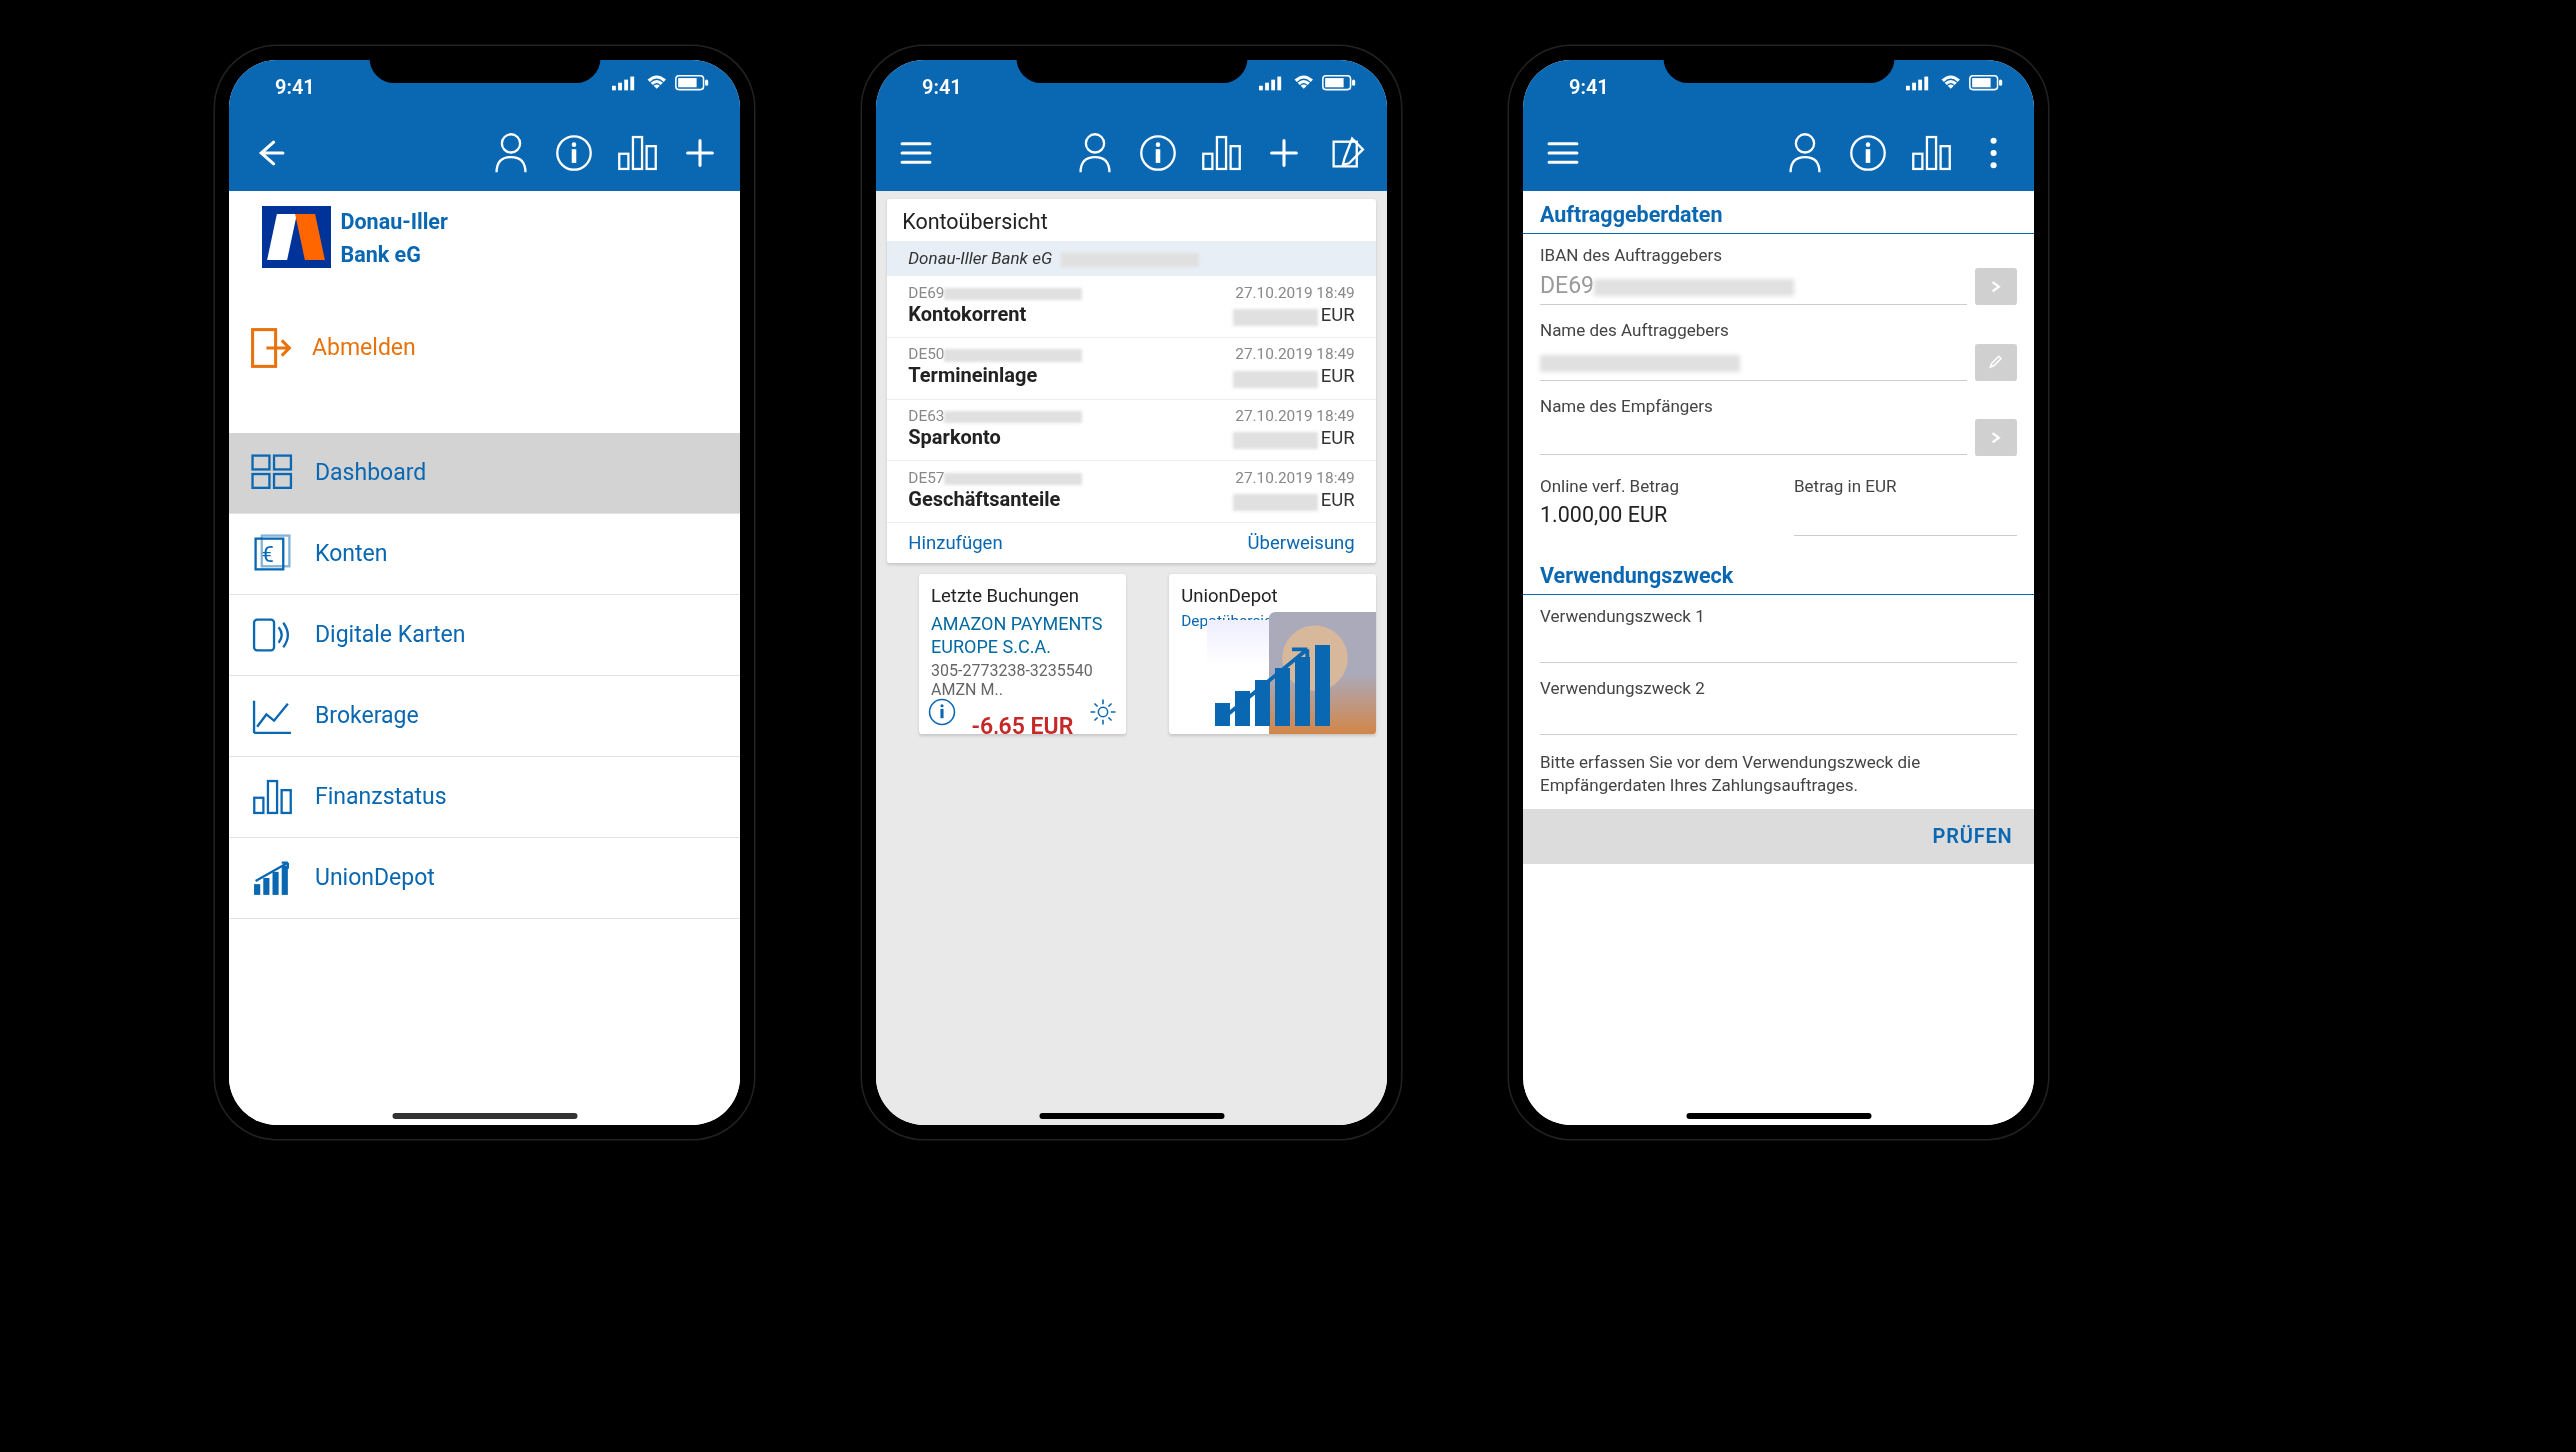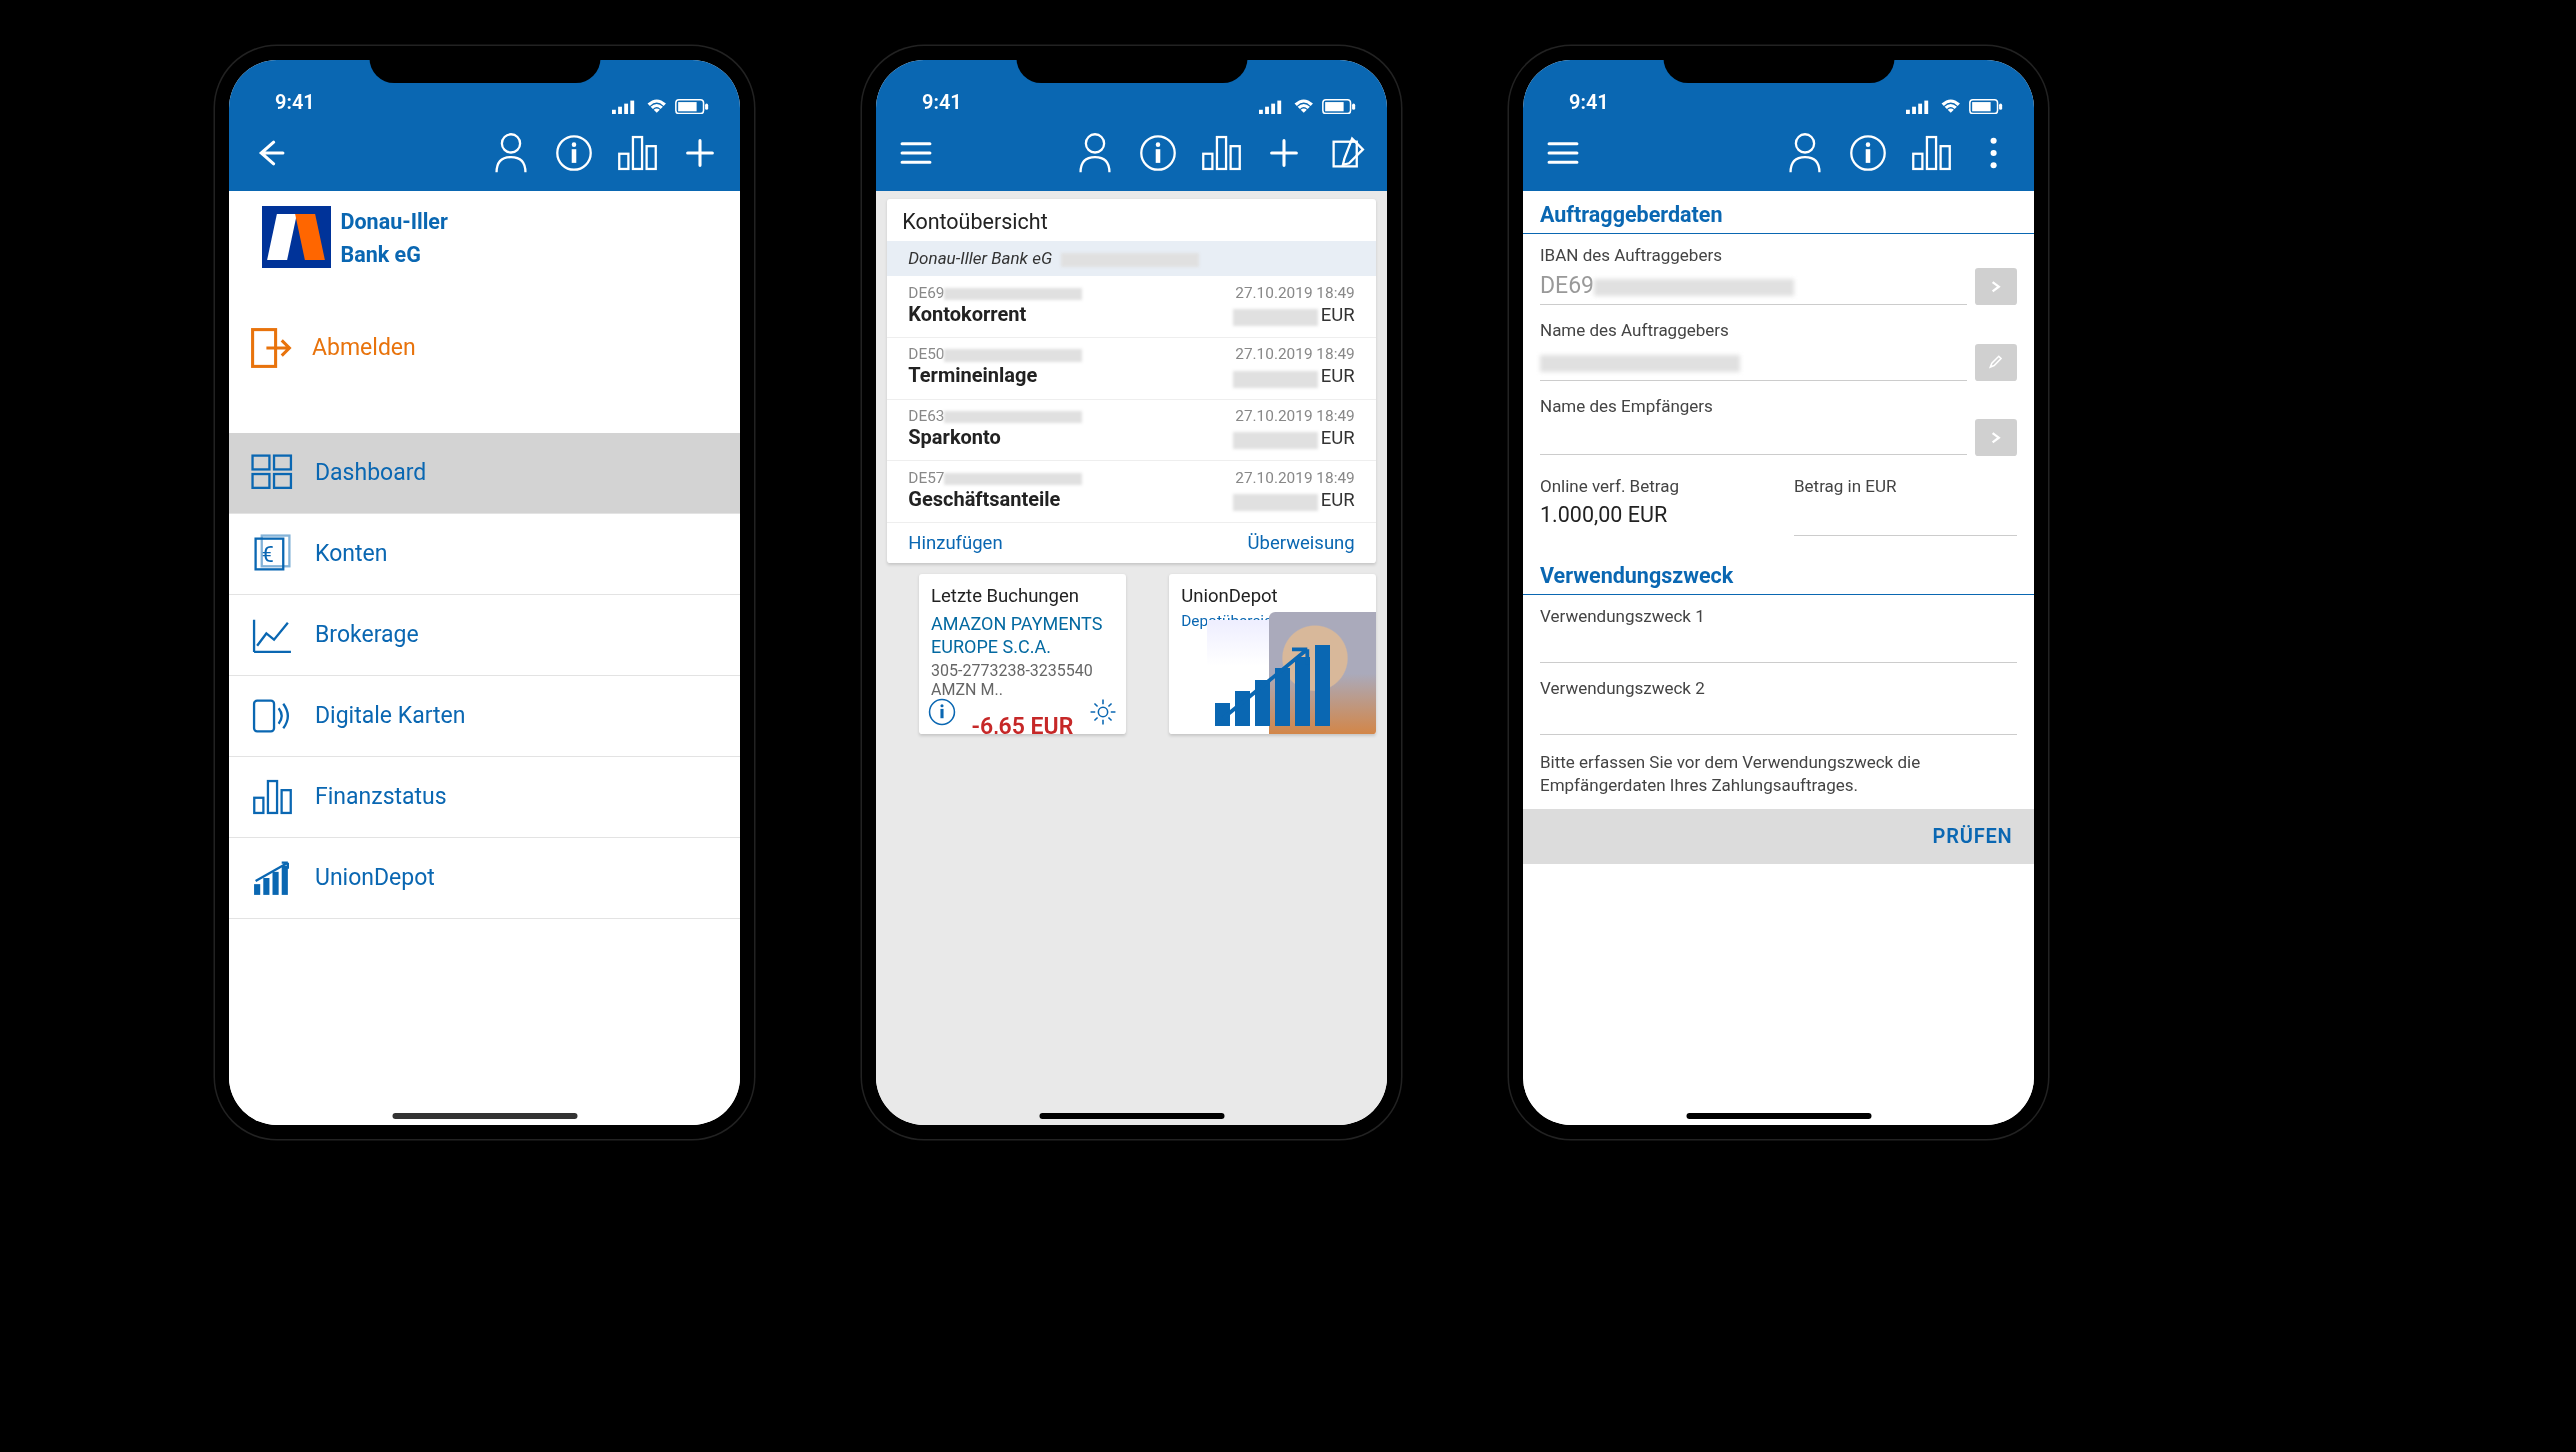--- a/index.html
+++ b/index.html
@@ -43,21 +43,21 @@
     background: #000;
     border-bottom-left-radius: 24.6px;
     border-bottom-right-radius: 24.6px;
     z-index: 10;
   }
   .status-bar {
     height: 54px;
     background: #0a67b2;
     color: #fff;
     display: flex;
-    align-items: flex-end;
+    align-items: flex-start;
     justify-content: space-between;
     padding: 15.4px 31px 0 46px;
     font-size: 20px;
     font-weight: 600;
     gap: 32px;
   }
   .status-right { display: flex; gap: 7.7px; align-items: center; }
   .header {
     height: 77px;
     background: #0a67b2;
@@ -320,34 +320,34 @@
               <rect x="6" y="6" width="36" height="40" stroke="#0a67b2" stroke-width="3" fill="none"></rect>
               <text x="14" y="36" font-size="28" fill="#0a67b2">€</text>
               <rect x="14" y="2" width="36" height="40" stroke="#0a67b2" stroke-width="3" fill="none" opacity="0.5"></rect>
             </svg>
           </div>
         <span class="mlabel">Konten</span>
       </div>
       <div class="menu-item">
         <div class="micon">
             <svg width="43" height="40" viewBox="0 0 56 52">
-              <path d="M4 48 H52 M4 48 V6" stroke="#0a67b2" stroke-width="3"></path>
-              <path d="M8 40 L20 24 L30 32 L48 10" stroke="#0a67b2" stroke-width="3" fill="none"></path>
-            </svg>
-          </div>
-        <span class="mlabel">Brokerage</span>
+              <rect x="4" y="6" width="26" height="40" rx="4" stroke="#0a67b2" stroke-width="3" fill="none"></rect>
+              <path d="M36 16 Q44 26 36 36 M42 10 Q54 26 42 42" stroke="#0a67b2" stroke-width="3" fill="none"></path>
+            </svg>
+          </div>
+        <span class="mlabel">Digitale Karten</span>
       </div>
       <div class="menu-item">
         <div class="micon">
             <svg width="43" height="40" viewBox="0 0 56 52">
-              <rect x="4" y="6" width="26" height="40" rx="4" stroke="#0a67b2" stroke-width="3" fill="none"></rect>
-              <path d="M36 16 Q44 26 36 36 M42 10 Q54 26 42 42" stroke="#0a67b2" stroke-width="3" fill="none"></path>
-            </svg>
-          </div>
-        <span class="mlabel">Digitale Karten</span>
+              <path d="M4 48 H52 M4 48 V6" stroke="#0a67b2" stroke-width="3"></path>
+              <path d="M8 40 L20 24 L30 32 L48 10" stroke="#0a67b2" stroke-width="3" fill="none"></path>
+            </svg>
+          </div>
+        <span class="mlabel">Brokerage</span>
       </div>
       <div class="menu-item">
         <div class="micon">
             <svg width="43" height="38" viewBox="0 0 56 50">
               <rect x="4" y="26" width="12" height="20" stroke="#0a67b2" stroke-width="3" fill="none"></rect>
               <rect x="22" y="4" width="12" height="42" stroke="#0a67b2" stroke-width="3" fill="none"></rect>
               <rect x="40" y="16" width="12" height="30" stroke="#0a67b2" stroke-width="3" fill="none"></rect>
             </svg>
           </div>
         <span class="mlabel">Finanzstatus</span>

